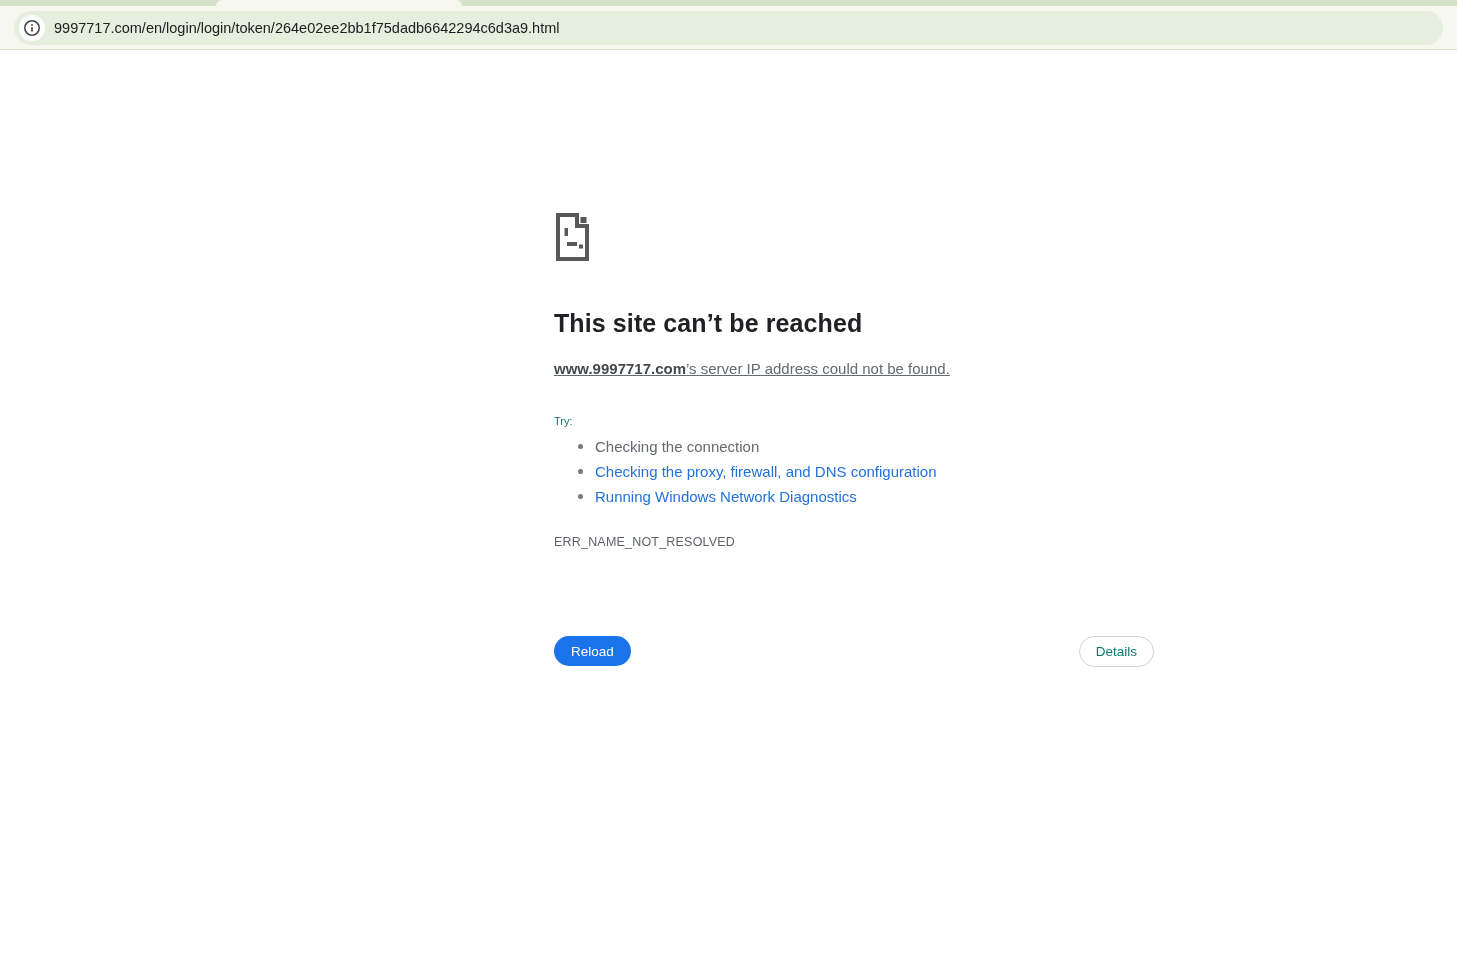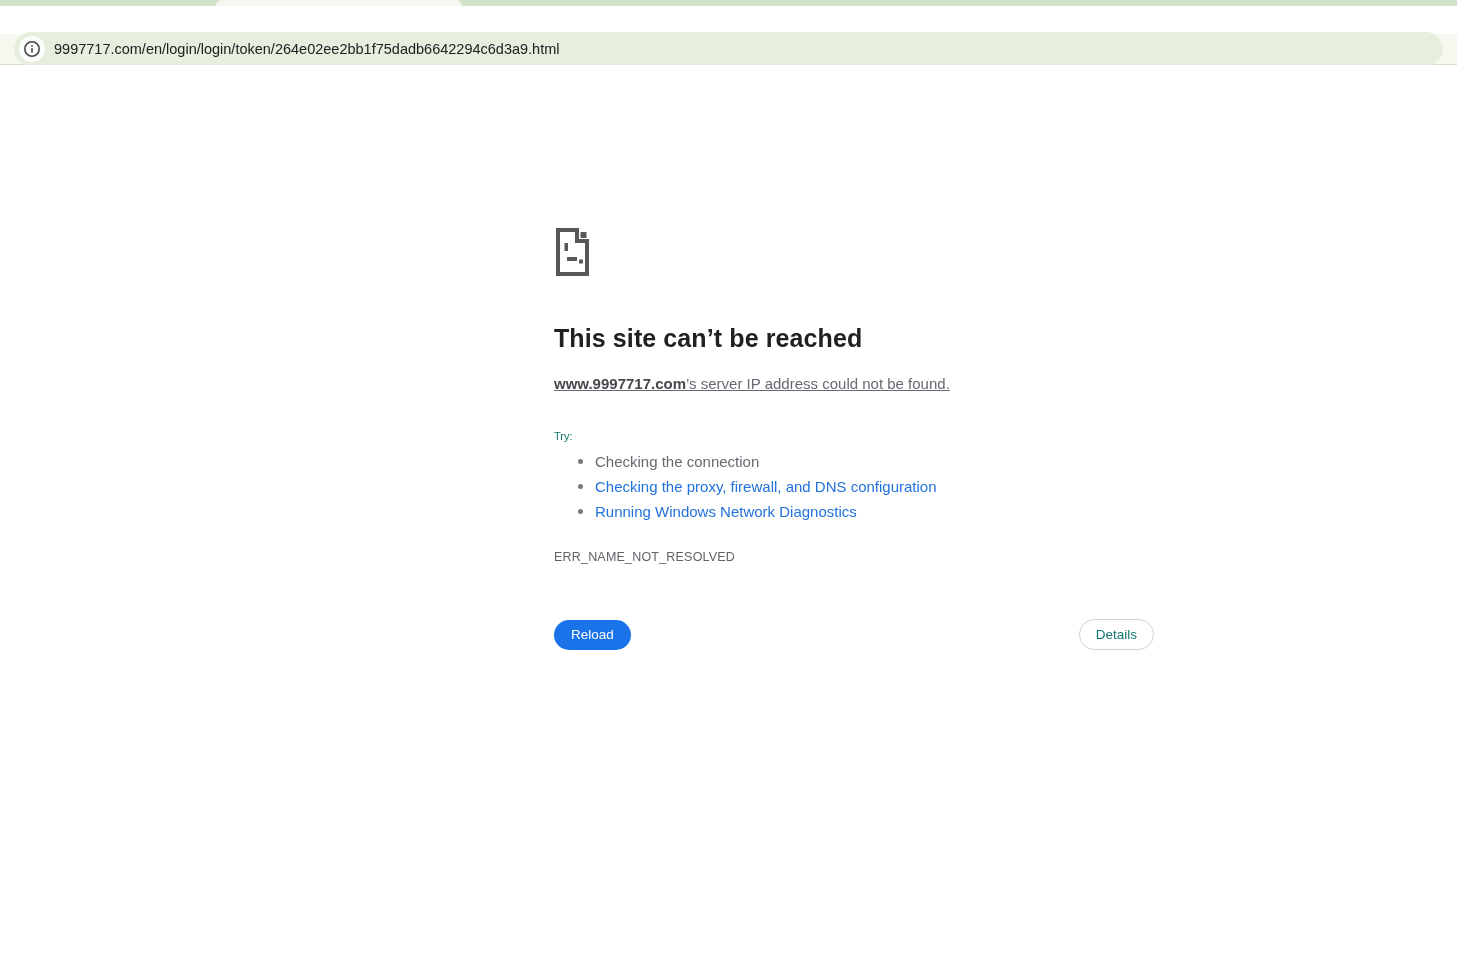--- a/index.html
+++ b/index.html
@@ -20,27 +20,26 @@
   .active-tab {
     position: absolute;
     left: 216px;
     width: 246px;
     top: 0;
     bottom: 0;
     background: #f6f8f0;
     border-radius: 7px 7px 0 0;
   }
   .toolbar {
-    height: 31px;
+    height: 44px;
     background: #f6f8f0;
     border-bottom: 1px solid #d9ddcc;
     display: flex;
     align-items: center;
     padding: 0 14px;
-    margin-top: 28px;
   }
   .omnibox {
     flex: 1;
     height: 34px;
     background: #e6eedd;
     border-radius: 17px;
     display: flex;
     align-items: center;
     padding: 0 5px;
     cursor: text;
@@ -129,24 +128,24 @@
     text-decoration: none;
     cursor: pointer;
   }
   .error-code {
     margin-top: 29px;
     font-size: 12.5px;
     color: #5f6368;
     letter-spacing: 0.2px;
   }
   .buttons {
-    margin-top: 55px;
+    margin-top: 87px;
     display: flex;
     justify-content: space-between;
-    align-items: center;
+    align-items: flex-start;
   }
   button {
     font-family: "Liberation Sans", "DejaVu Sans", sans-serif;
     cursor: pointer;
   }
   button.reload {
     background: #1a73e8;
     color: #ffffff;
     border: none;
     border-radius: 16px;

